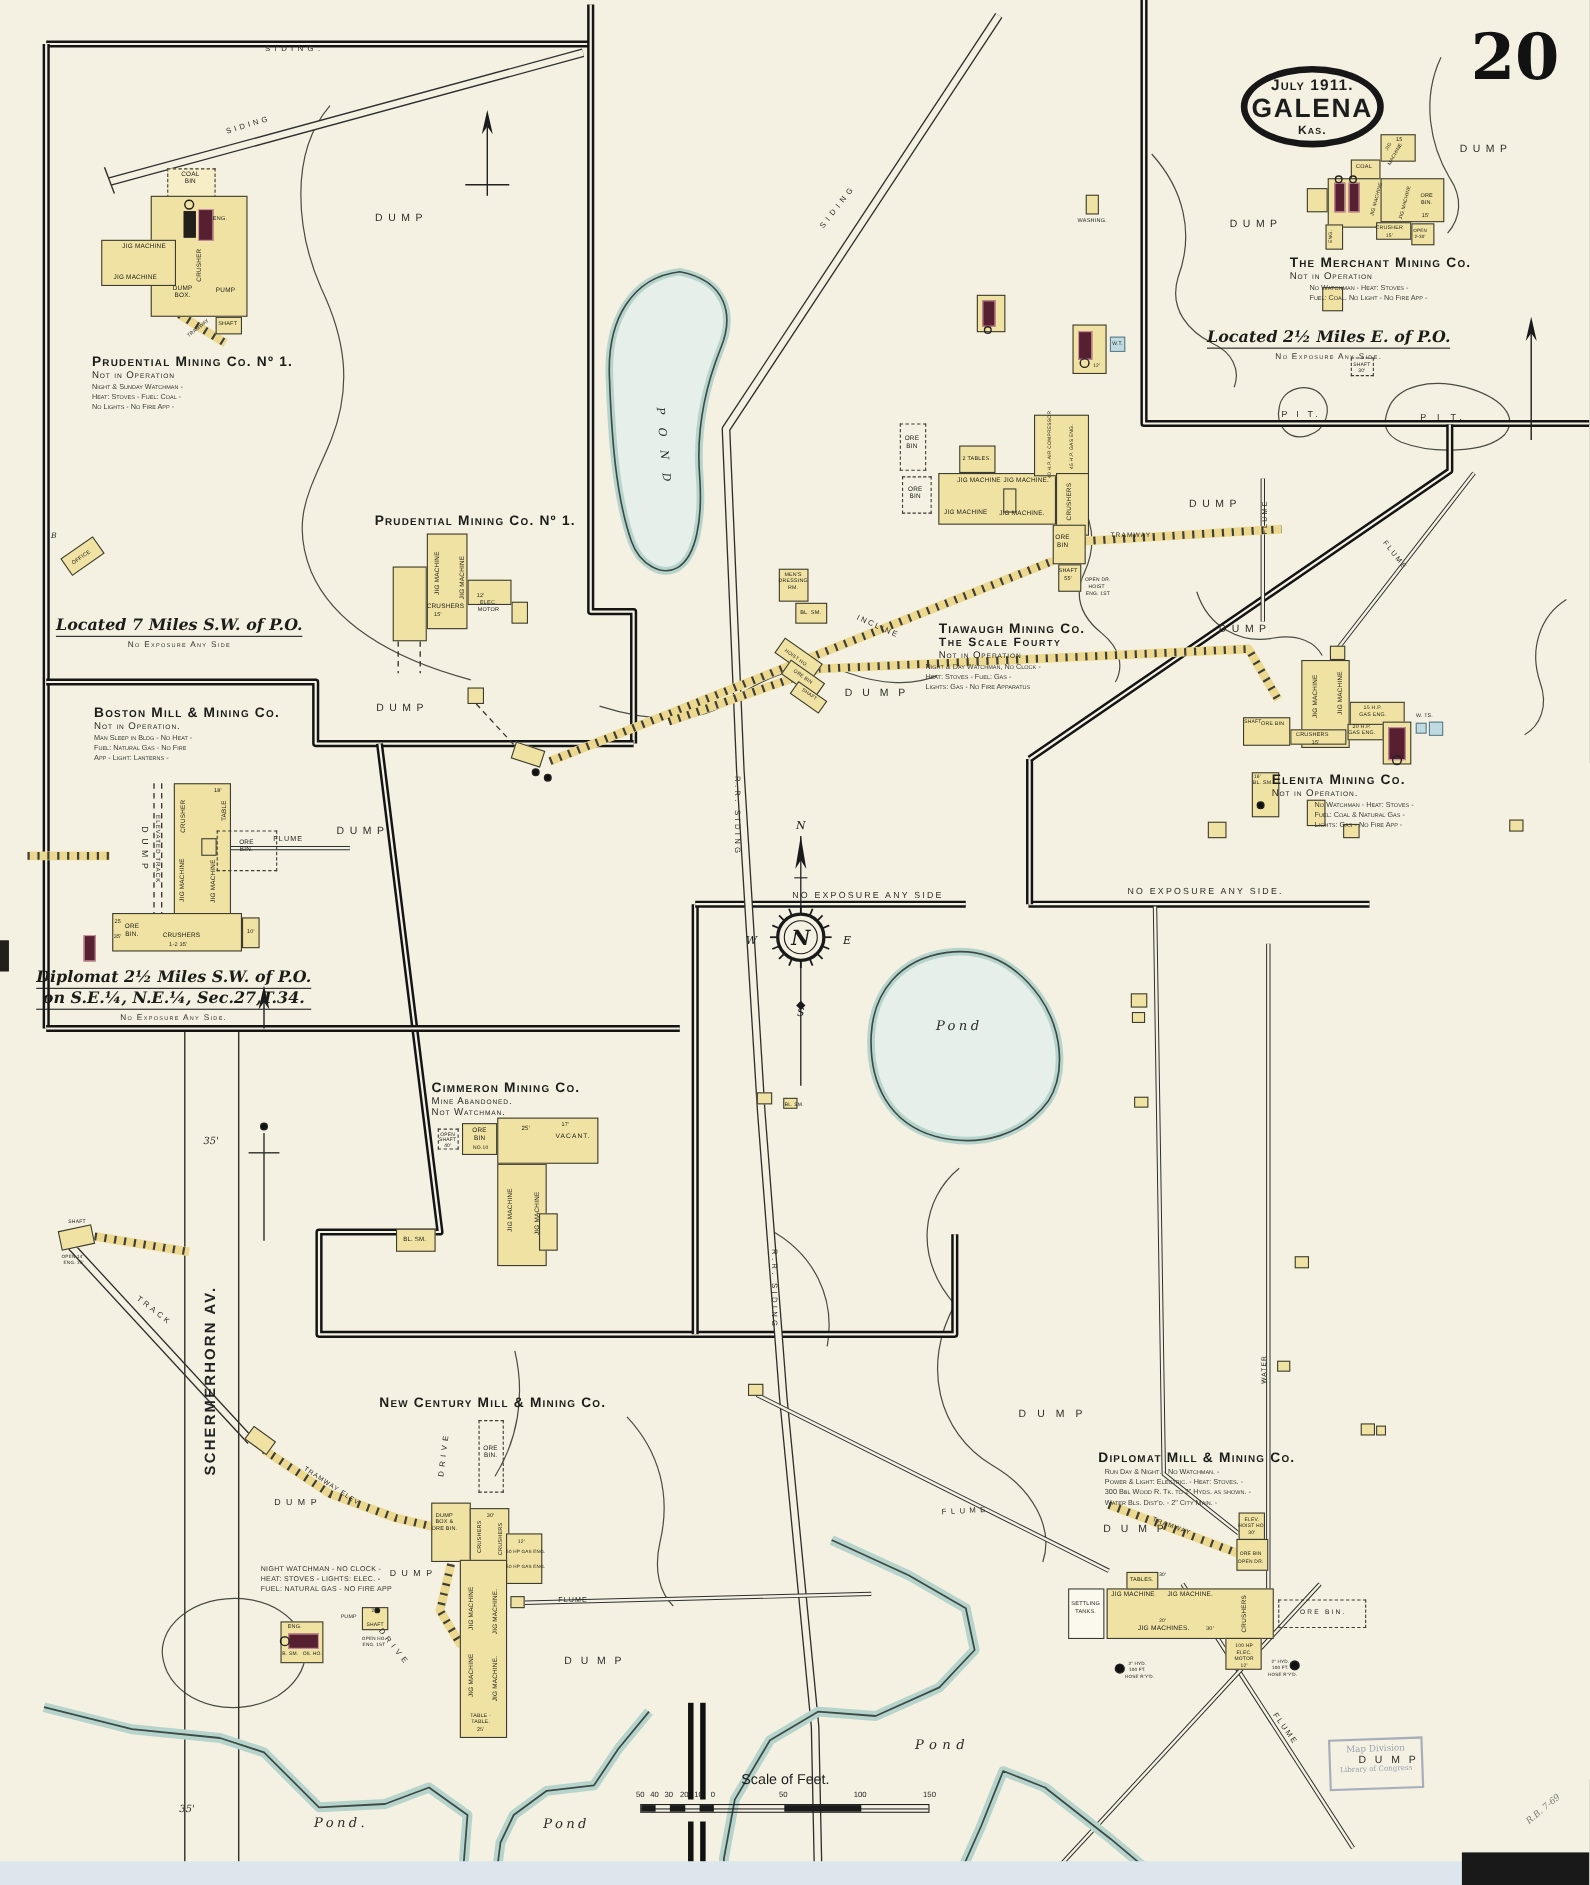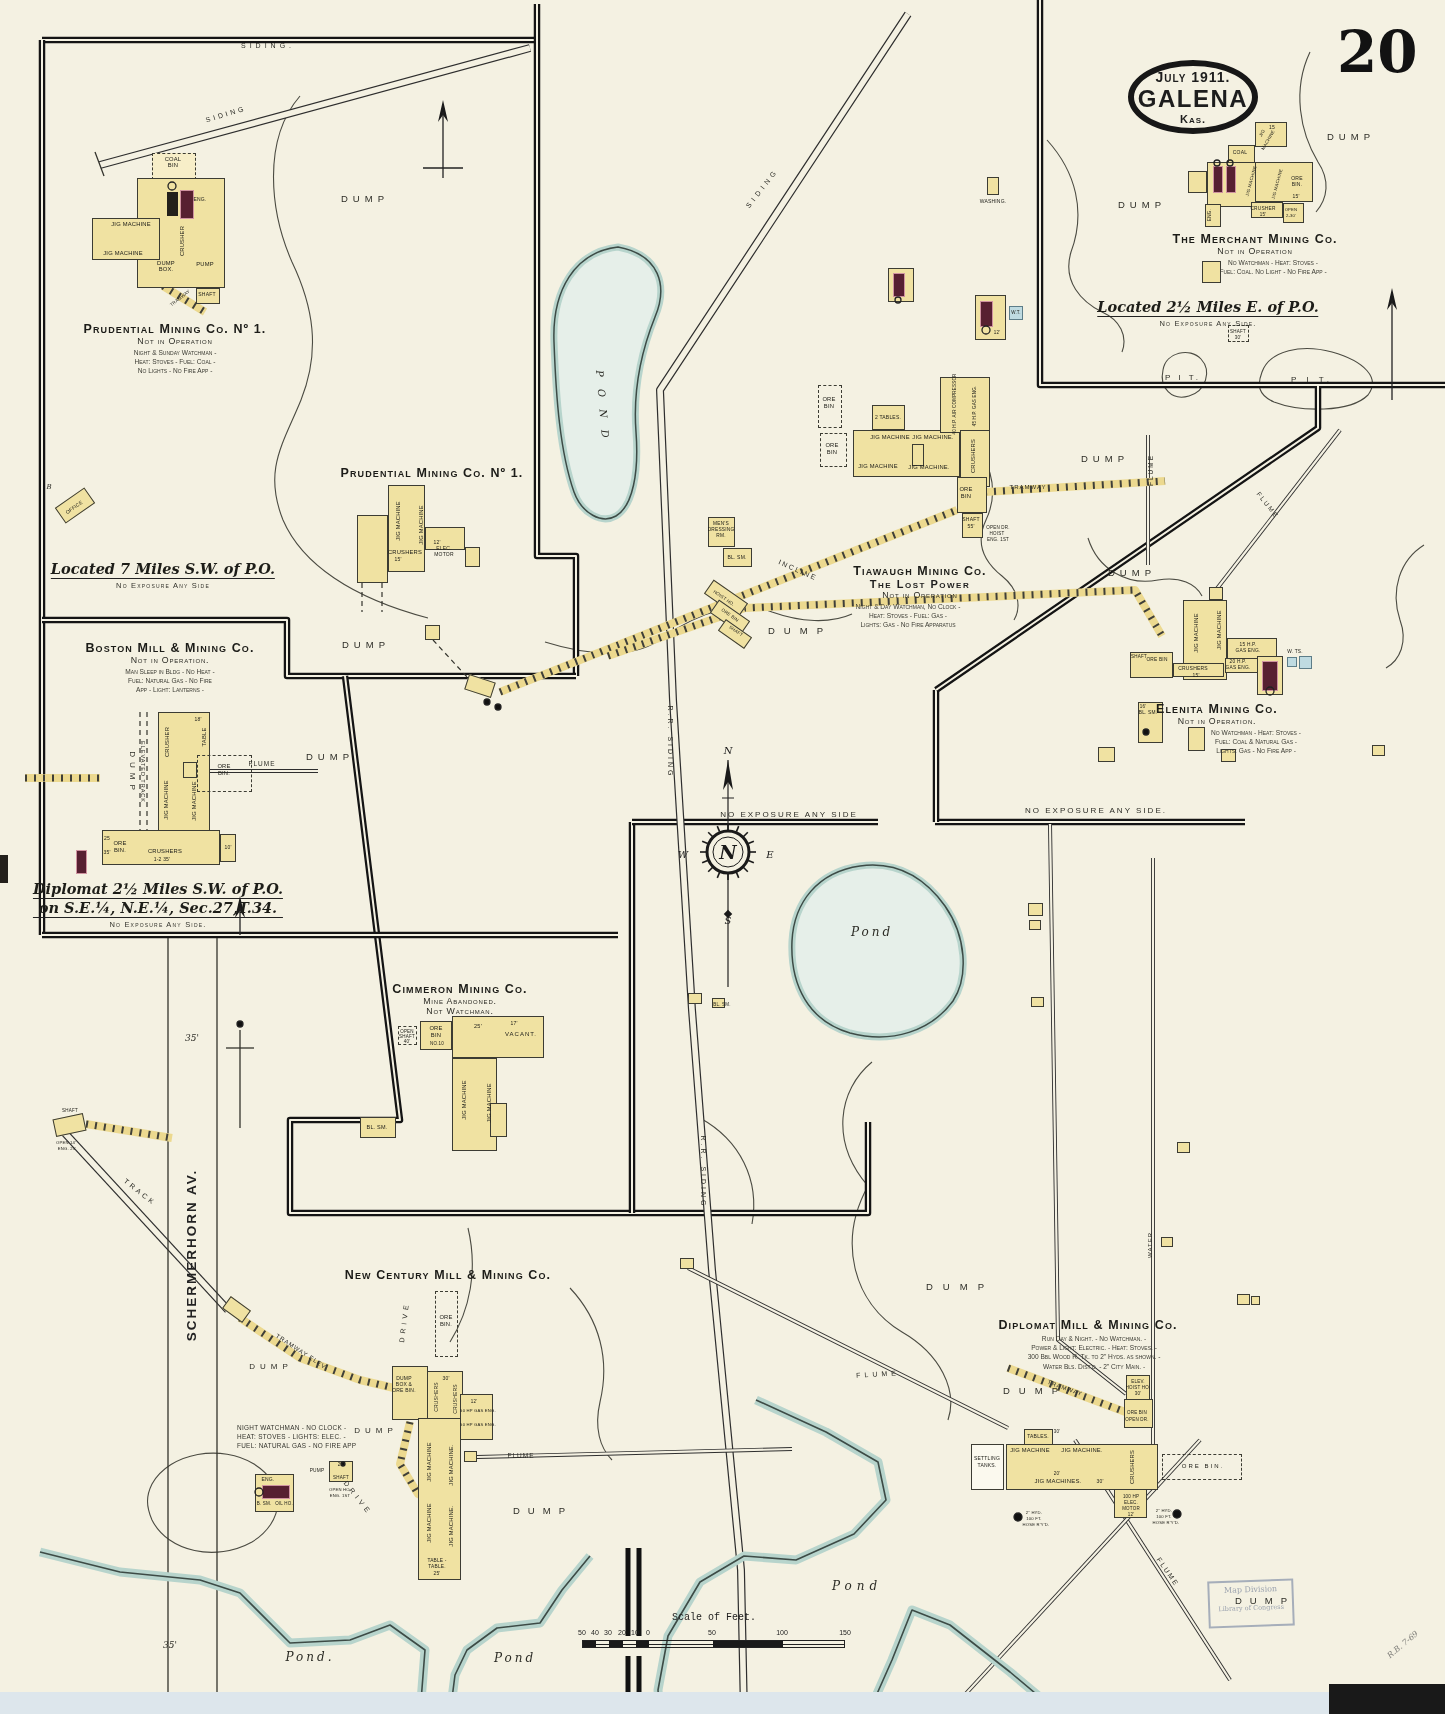--- a/index.html
+++ b/index.html
@@ -14,40 +14,40 @@
   .f-b{background:#bfdbe1;border-color:#5d7d88;}
   .f-w{background:#fbf9ee;} .f-n{background:transparent;}
   .dashed{border-style:dashed;}
   .lab{position:absolute;white-space:nowrap;transform:translate(-50%,-50%);}
   .lb{font-size:5.8px;letter-spacing:.2px;color:#22221c;}
   .la{font-size:9.5px;letter-spacing:5px;color:#2c2c26;}
   .ls{font-family:"DejaVu Serif",serif;font-style:italic;font-size:12px;letter-spacing:3px;color:#2c2c26;}
   .lm{font-family:"DejaVu Serif",serif;font-style:italic;font-size:9px;color:#2c2c26;}
   .ln{font-size:6.4px;letter-spacing:.3px;color:#33332c;font-variant:small-caps;}
   .lst{font-weight:700;font-size:13.5px;letter-spacing:2px;color:#222;}
-  .cblock{position:absolute;text-align:center;transform:translate(-50%,0);}
+  .cblock{position:absolute;text-align:left;transform:translate(-50%,0);}
   .cname{font-variant:small-caps;font-weight:600;font-size:12.5px;letter-spacing:1.1px;white-space:nowrap;color:#1c1c18;}
   .cname2{font-variant:small-caps;font-weight:600;font-size:11px;letter-spacing:1.5px;white-space:nowrap;}
   .csub{font-variant:small-caps;font-size:8.8px;letter-spacing:.8px;white-space:nowrap;color:#2a2a24;}
   .cnotes{margin-top:2px;position:relative;}
   .cnote{font-variant:small-caps;font-size:6.6px;line-height:1.4;white-space:nowrap;color:#3a3a32;}
   .locblock{position:absolute;text-align:center;transform:translate(-50%,0);}
   .locline{font-family:"DejaVu Serif",serif;font-style:italic;font-weight:700;font-size:14.5px;
            white-space:nowrap;border-bottom:1.6px solid #222;padding-bottom:1px;color:#1d1d18;}
   .locsub{font-variant:small-caps;font-size:7.5px;letter-spacing:1.2px;white-space:nowrap;margin-top:2px;color:#33332c;}
   #badge{position:absolute;border:6px solid #171717;border-radius:50%;
          display:flex;flex-direction:column;align-items:center;justify-content:center;text-align:center;}
   #badge .b1{font-variant:small-caps;font-weight:700;font-size:14px;letter-spacing:1px;}
   #badge .b2{font-weight:700;font-size:24px;letter-spacing:1.5px;}
   #badge .b3{font-variant:small-caps;font-weight:700;font-size:11px;letter-spacing:1px;}
   #pagenum{position:absolute;font-family:"DejaVu Serif",serif;font-weight:700;font-size:58px;color:#121212;}
   #stamp{position:absolute;border:2px solid #99a3b4;color:#8a93a5;text-align:center;
          font-family:"DejaVu Serif",serif;transform:rotate(-2deg);opacity:.85;padding-top:3px;}
   #stamp .s1{font-size:8px;} #stamp .s2{font-size:6.5px;margin-top:10px;}
-  #scalet{position:absolute;font-family:Liberation Mono, monospace;font-size:10px;transform:translate(-50%,-50%);white-space:nowrap;}
+  #scalet{position:absolute;font-family:Liberation Sans, sans-serif;font-size:13px;transform:translate(-50%,-50%);white-space:nowrap;}
   .sbarlab{position:absolute;font-size:7px;transform:translate(-50%,-100%);}
   #sbar{position:absolute;border:1px solid #222;box-sizing:border-box;}
   .sblk{position:absolute;top:0;height:100%;background:#1a1a1a;}
   #sbar .mid{position:absolute;left:0;width:100%;top:50%;height:1px;background:#222;}
   .bstrip{position:absolute;left:0;width:100%;bottom:0;height:22px;background:#dde6ec;}
   .bcorner{position:absolute;right:0;bottom:0;width:116px;height:30px;background:#191919;}
   #pencil{position:absolute;font-family:"DejaVu Serif",serif;font-style:italic;font-size:8px;color:#7d7d78;transform:rotate(-40deg);}
 </style>
 </head>
 <body>
@@ -559,21 +559,21 @@
       <div class="cblock" style="left: 1255px; top: 232px;">
         <div class="cname">The Merchant Mining Co.</div>
         <div class="csub">Not in Operation</div>
         <div class="cnotes" style="left: 18px;">
           <div class="cnote">No Watchman - Heat: Stoves -</div>
           <div class="cnote">Fuel: Coal. No Light - No Fire App -</div>
         </div>
       </div>
       <div class="cblock" style="left: 920px; top: 564px;">
         <div class="cname">Tiawaugh Mining Co.</div>
-        <div class="cname2">The Lost Power</div>
+        <div class="cname2">The Scale Fourty</div>
         <div class="csub">Not in Operation</div>
         <div class="cnotes" style="left: -12px;">
           <div class="cnote">Night &amp; Day Watchman, No Clock -</div>
           <div class="cnote">Heat: Stoves - Fuel: Gas -</div>
           <div class="cnote">Lights: Gas - No Fire Apparatus</div>
         </div>
       </div>
       <div class="cblock" style="left: 1217px; top: 702px;">
         <div class="cname">Elenita Mining Co.</div>
         <div class="csub">Not in Operation.</div>

